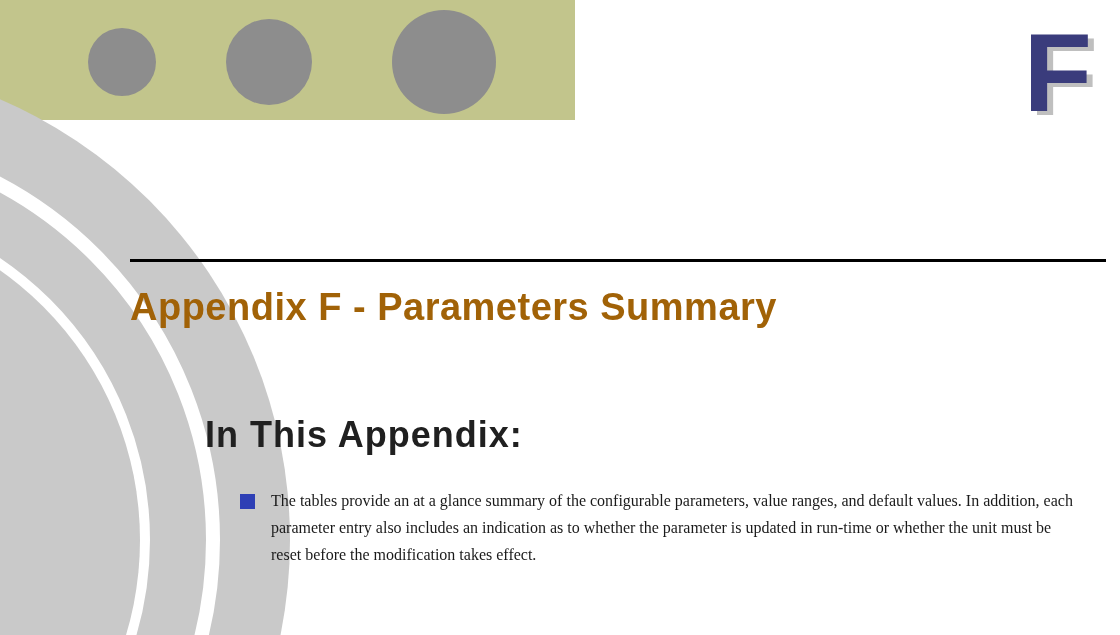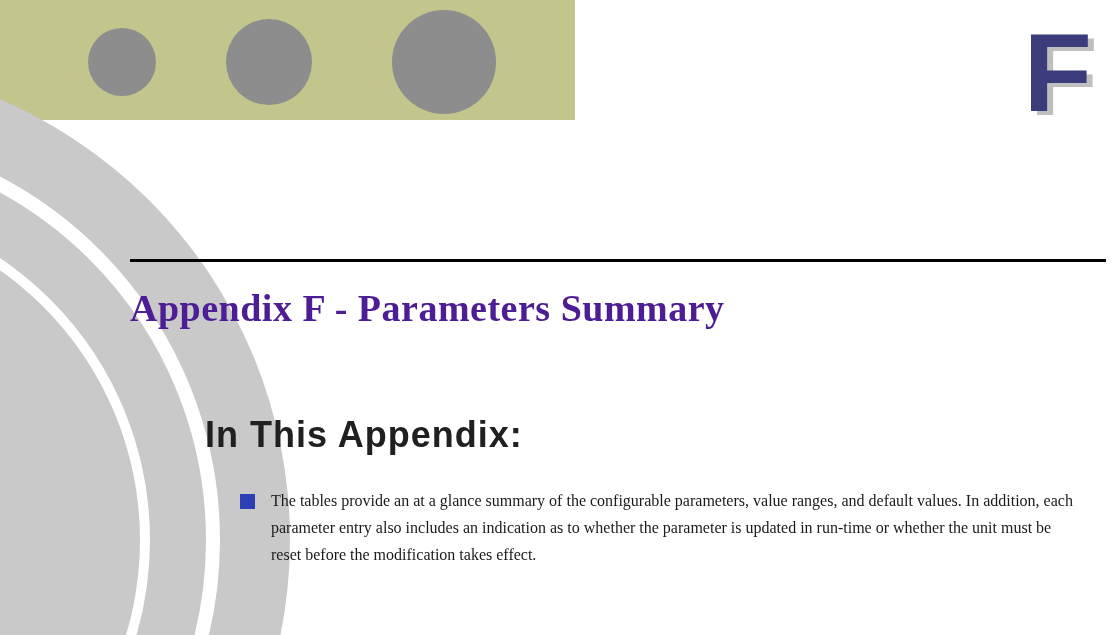--- a/index.html
+++ b/index.html
@@ -76,24 +76,24 @@
     top: 259px;
     left: 130px;
     right: 14px;
     height: 3px;
     background: #000000;
   }
   .title {
     position: absolute;
     top: 286px;
     left: 130px;
-    font-family: Liberation Serif, serif;
+    font-family: Liberation Sans, sans-serif;
     font-size: 38px;
     letter-spacing: 0.5px;
-    color: #4c1d95;
+    color: #a16207;
   }
   .subhead {
     position: absolute;
     top: 414px;
     left: 205px;
     font-family: Verdana, Geneva, sans-serif;
     font-size: 36px;
     letter-spacing: 1px;
     color: #202020;
   }

